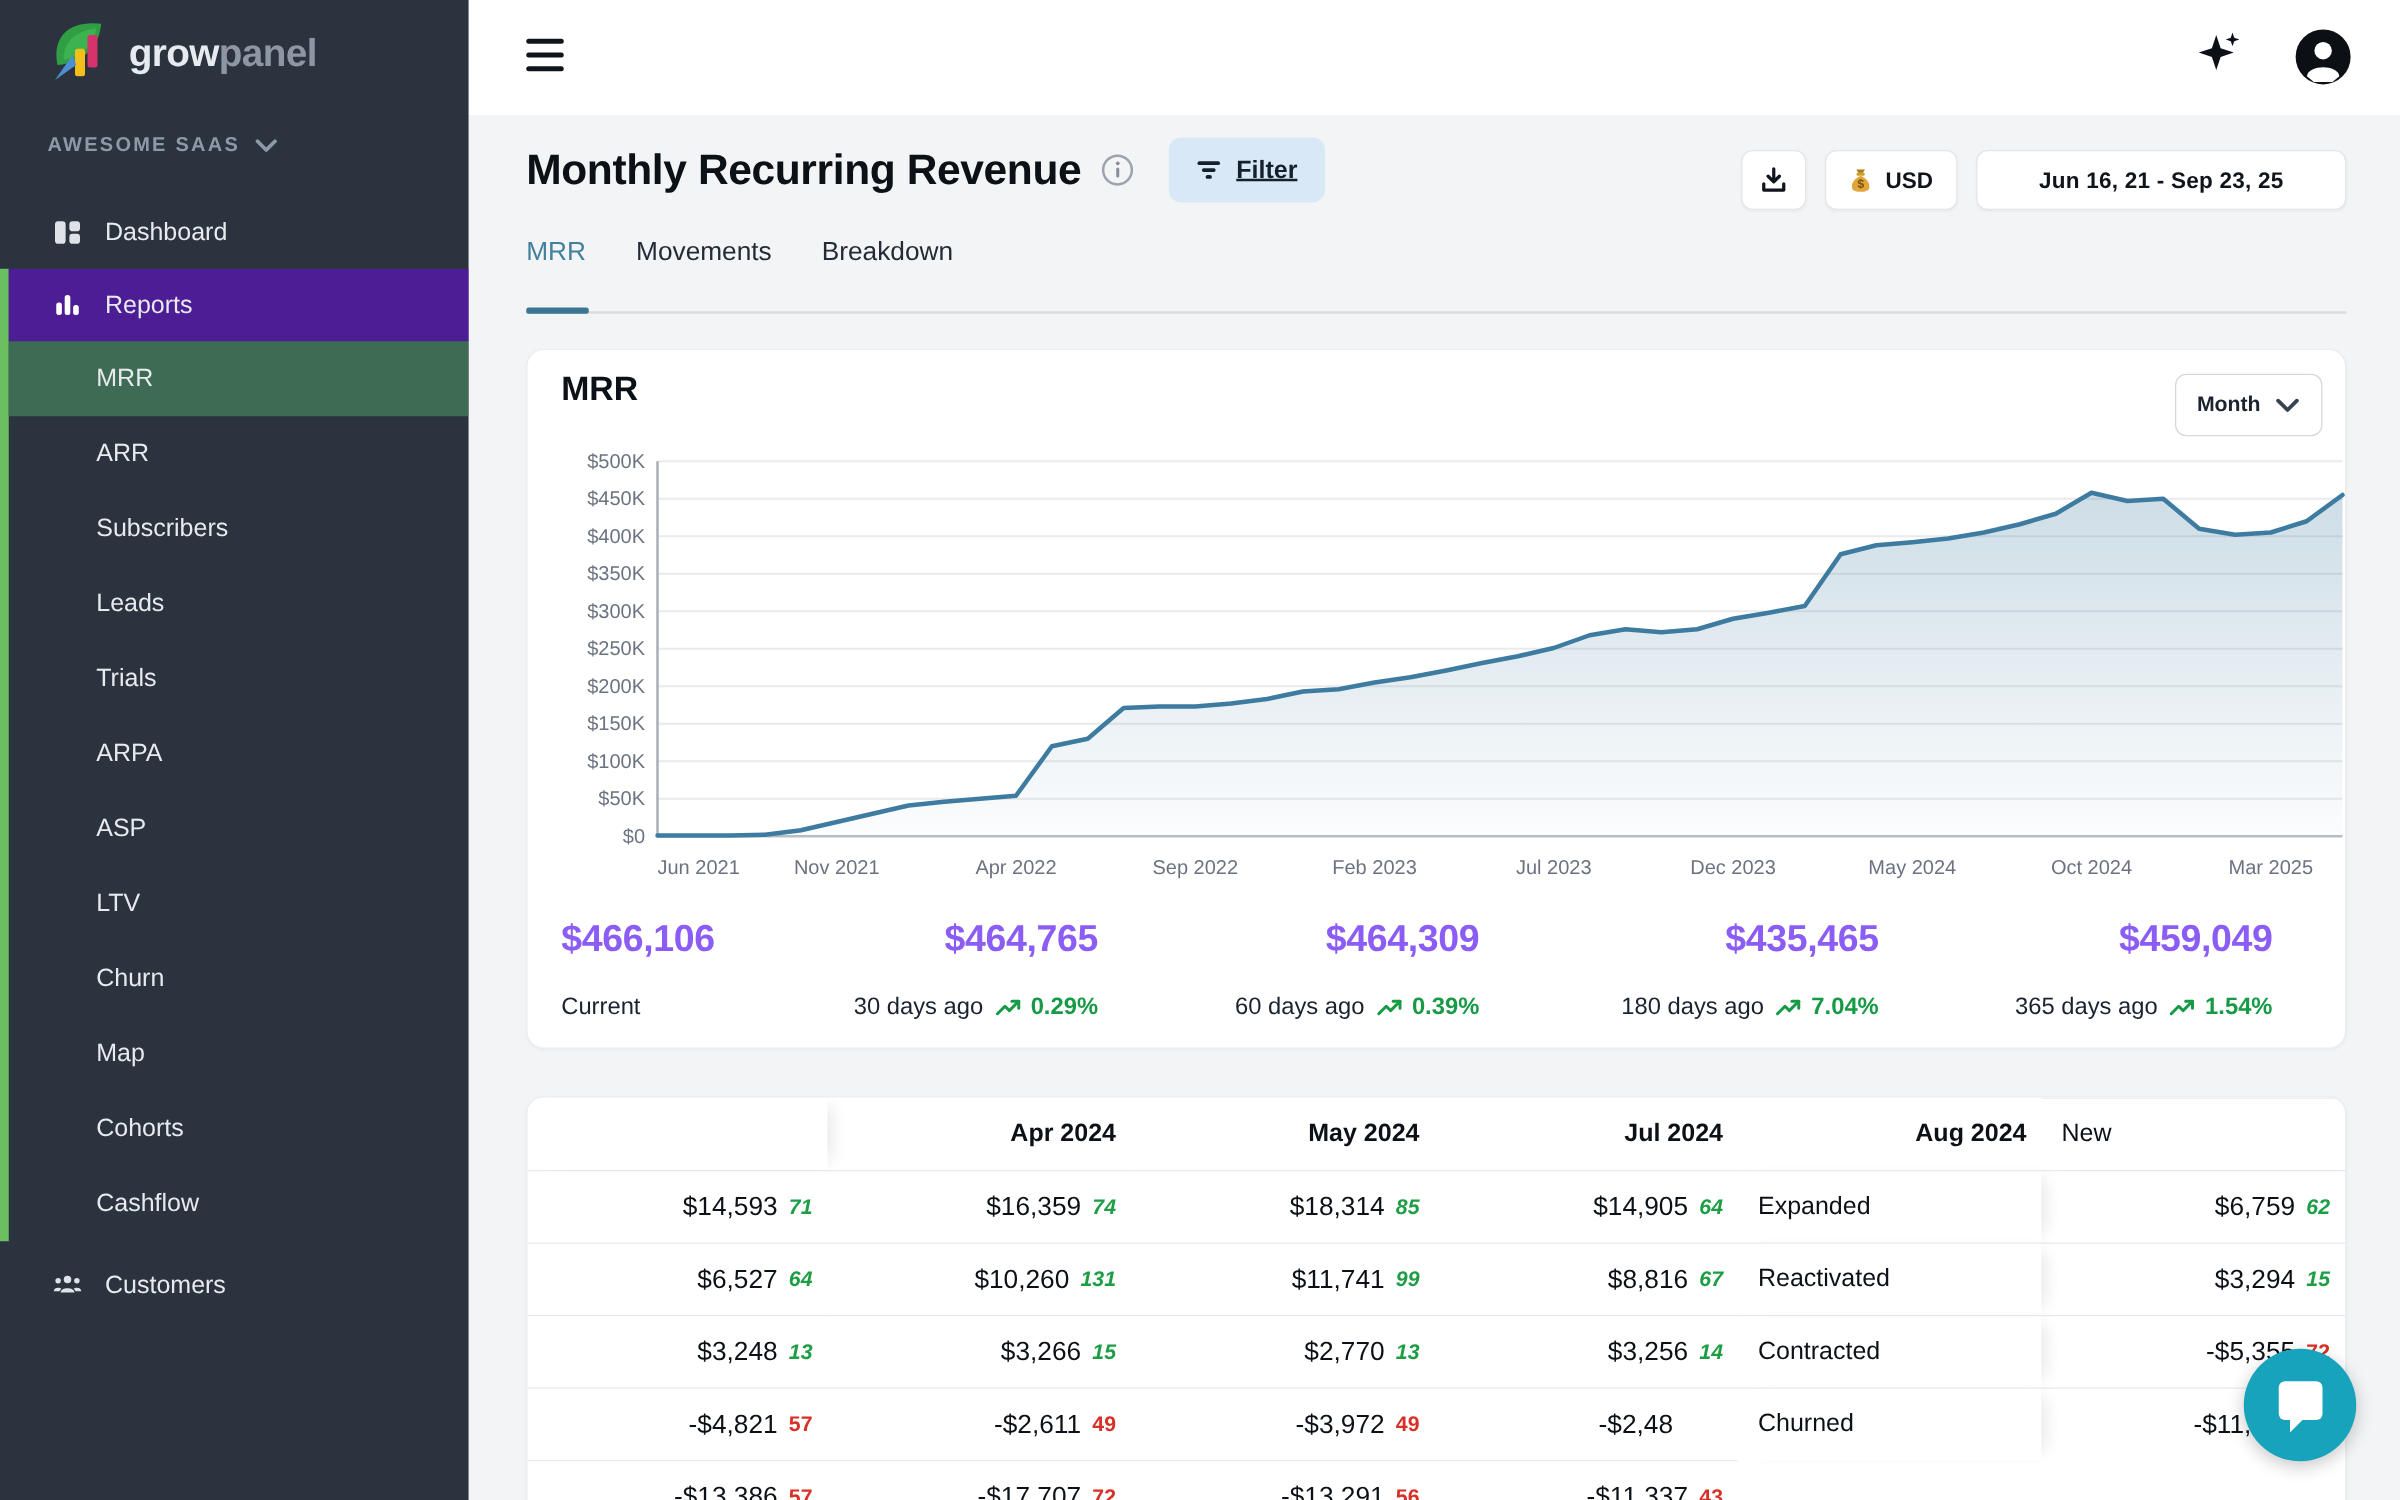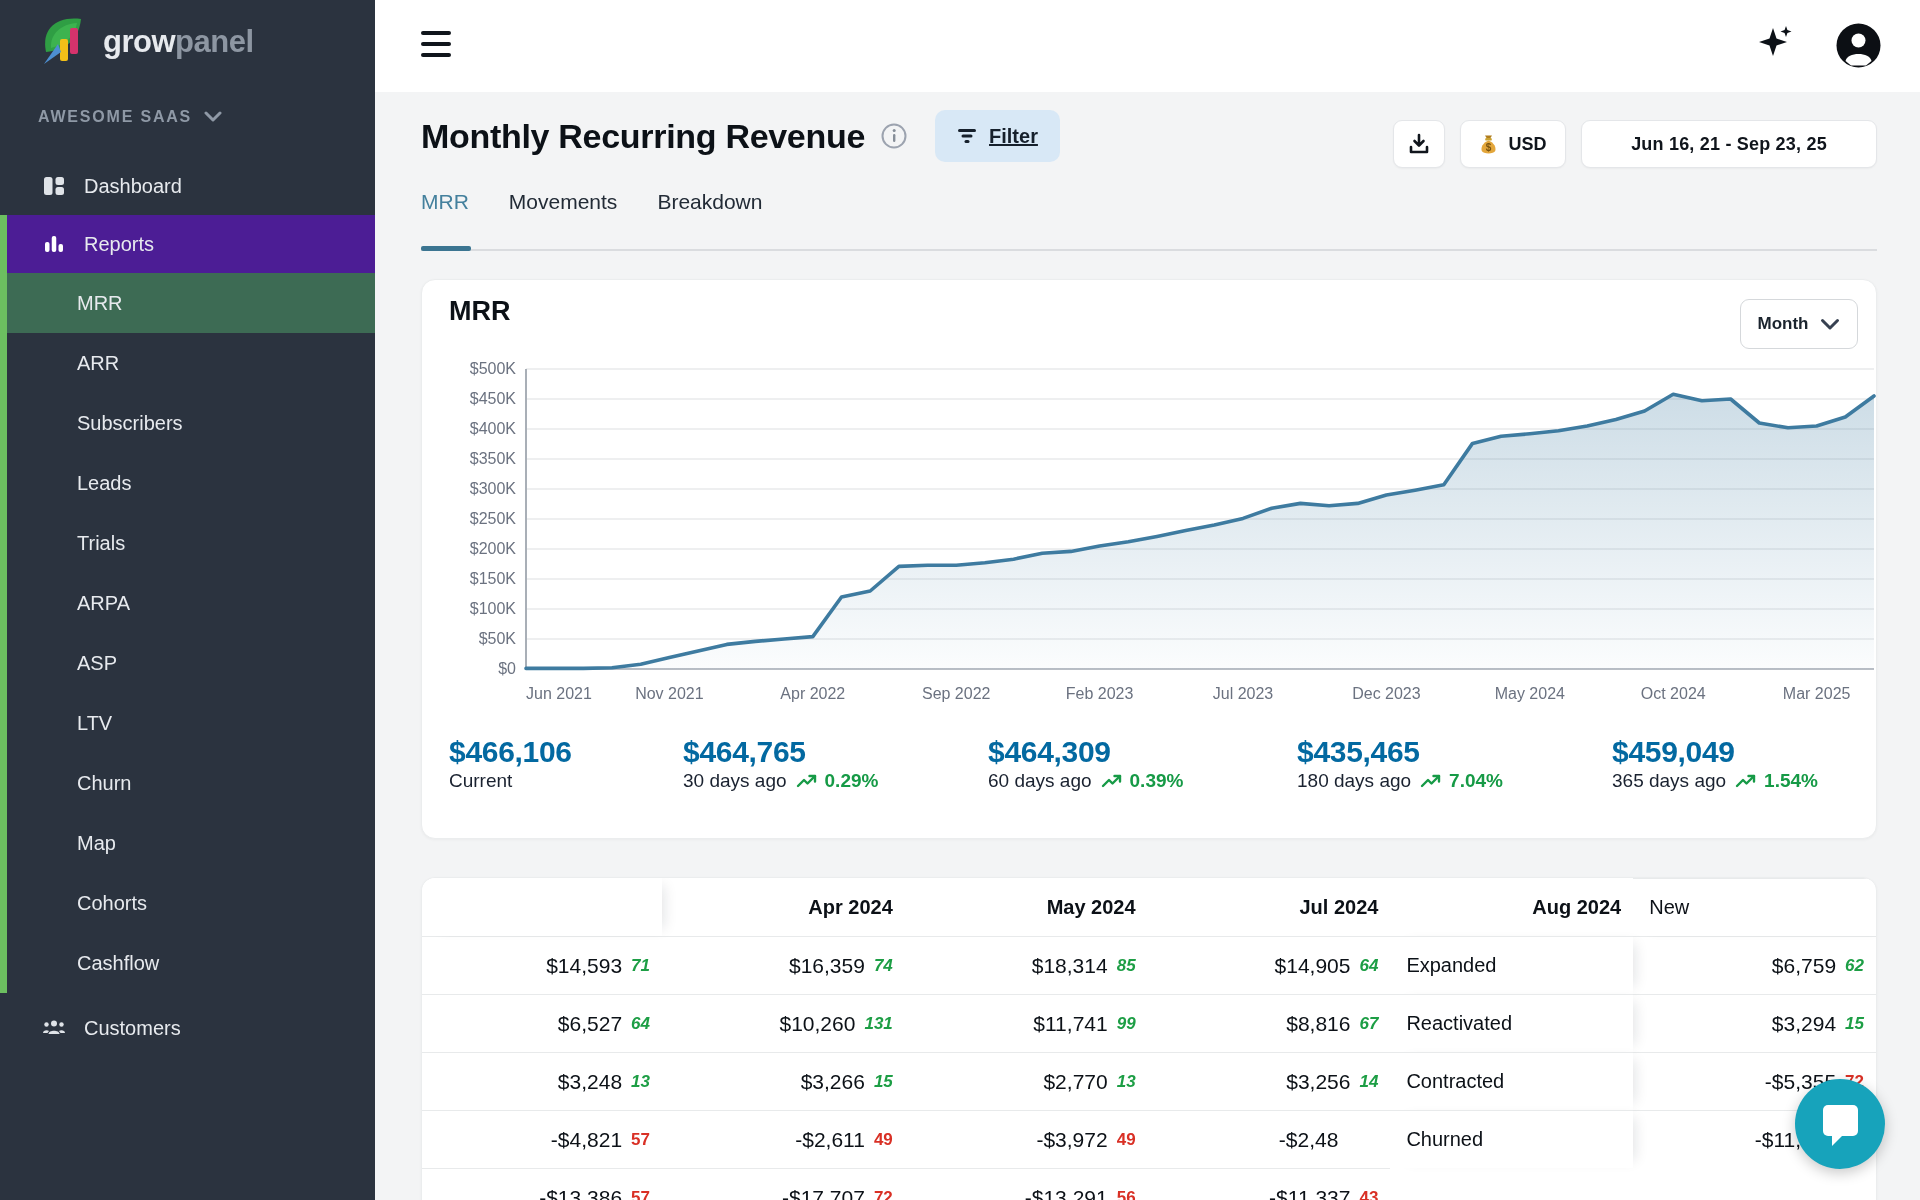--- a/index.html
+++ b/index.html
@@ -52,22 +52,22 @@
   #chart-card { position:absolute; left:46px; top:187px; width:1456px; height:560px; background:#fff;
                 border:1px solid #ebedee; border-radius:14px; box-shadow:0 1px 3px rgba(0,0,0,.04); }
   #chart-title { position:absolute; left:27px; top:16px; font-size:27px; font-weight:800; color:#0c1117; }
   #interval-btn { position:absolute; right:18px; top:19px; width:118px; height:50px; background:#fff; border:1px solid #d5d8db;
                   border-radius:9px; display:flex; align-items:center; justify-content:center; gap:12px;
                   font-size:17px; font-weight:600; color:#1b242e; cursor:pointer; }
   #chart-area { position:absolute; left:0; top:71px; width:1456px; height:300px; }
   
   #stats-row { position:absolute; left:27px; top:455px; width:1410px; height:90px; }
   .stat { position:absolute; top:0; }
-  .stat-value { font-size:30px; font-weight:700; color:#0369a1; letter-spacing:-0.3px; }
-  .stat-sub { margin-top:1px; display:flex; align-items:center; gap:9px; font-size:19px; color:#1a2230; }
+  .stat-value { font-size:30px; font-weight:700; color:#8b5cf6; letter-spacing:-0.3px;text-align:right; }
+  .stat-sub { margin-top:26px; display:flex; align-items:center; gap:9px; font-size:19px; color:#1a2230; }
   .stat-change { font-weight:600; color:#169a46; display:flex; align-items:center; gap:7px; }
 
   
   #table-card { position:absolute; left:46px; top:785px; width:1456px; height:440px; background:#fff;
                 border:1px solid #ebedee; border-radius:14px 14px 0 0; overflow:hidden; box-shadow:0 1px 3px rgba(0,0,0,.04); }
   #mrr-table { display:grid; grid-template-columns:240px repeat(5,1fr); }
   .th, .td { height:58px; display:flex; align-items:center; justify-content:flex-end; padding-right:12px;
              font-size:20px; color:#0c1117; background:#fff; }
   .th { font-weight:700; }
   .td { border-top:1px solid #e8eaeb; }

